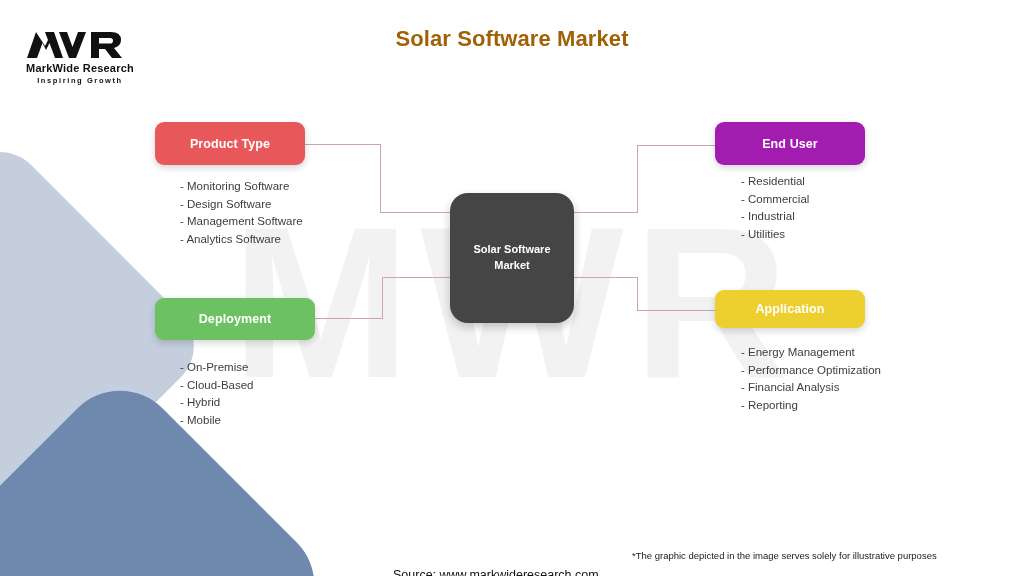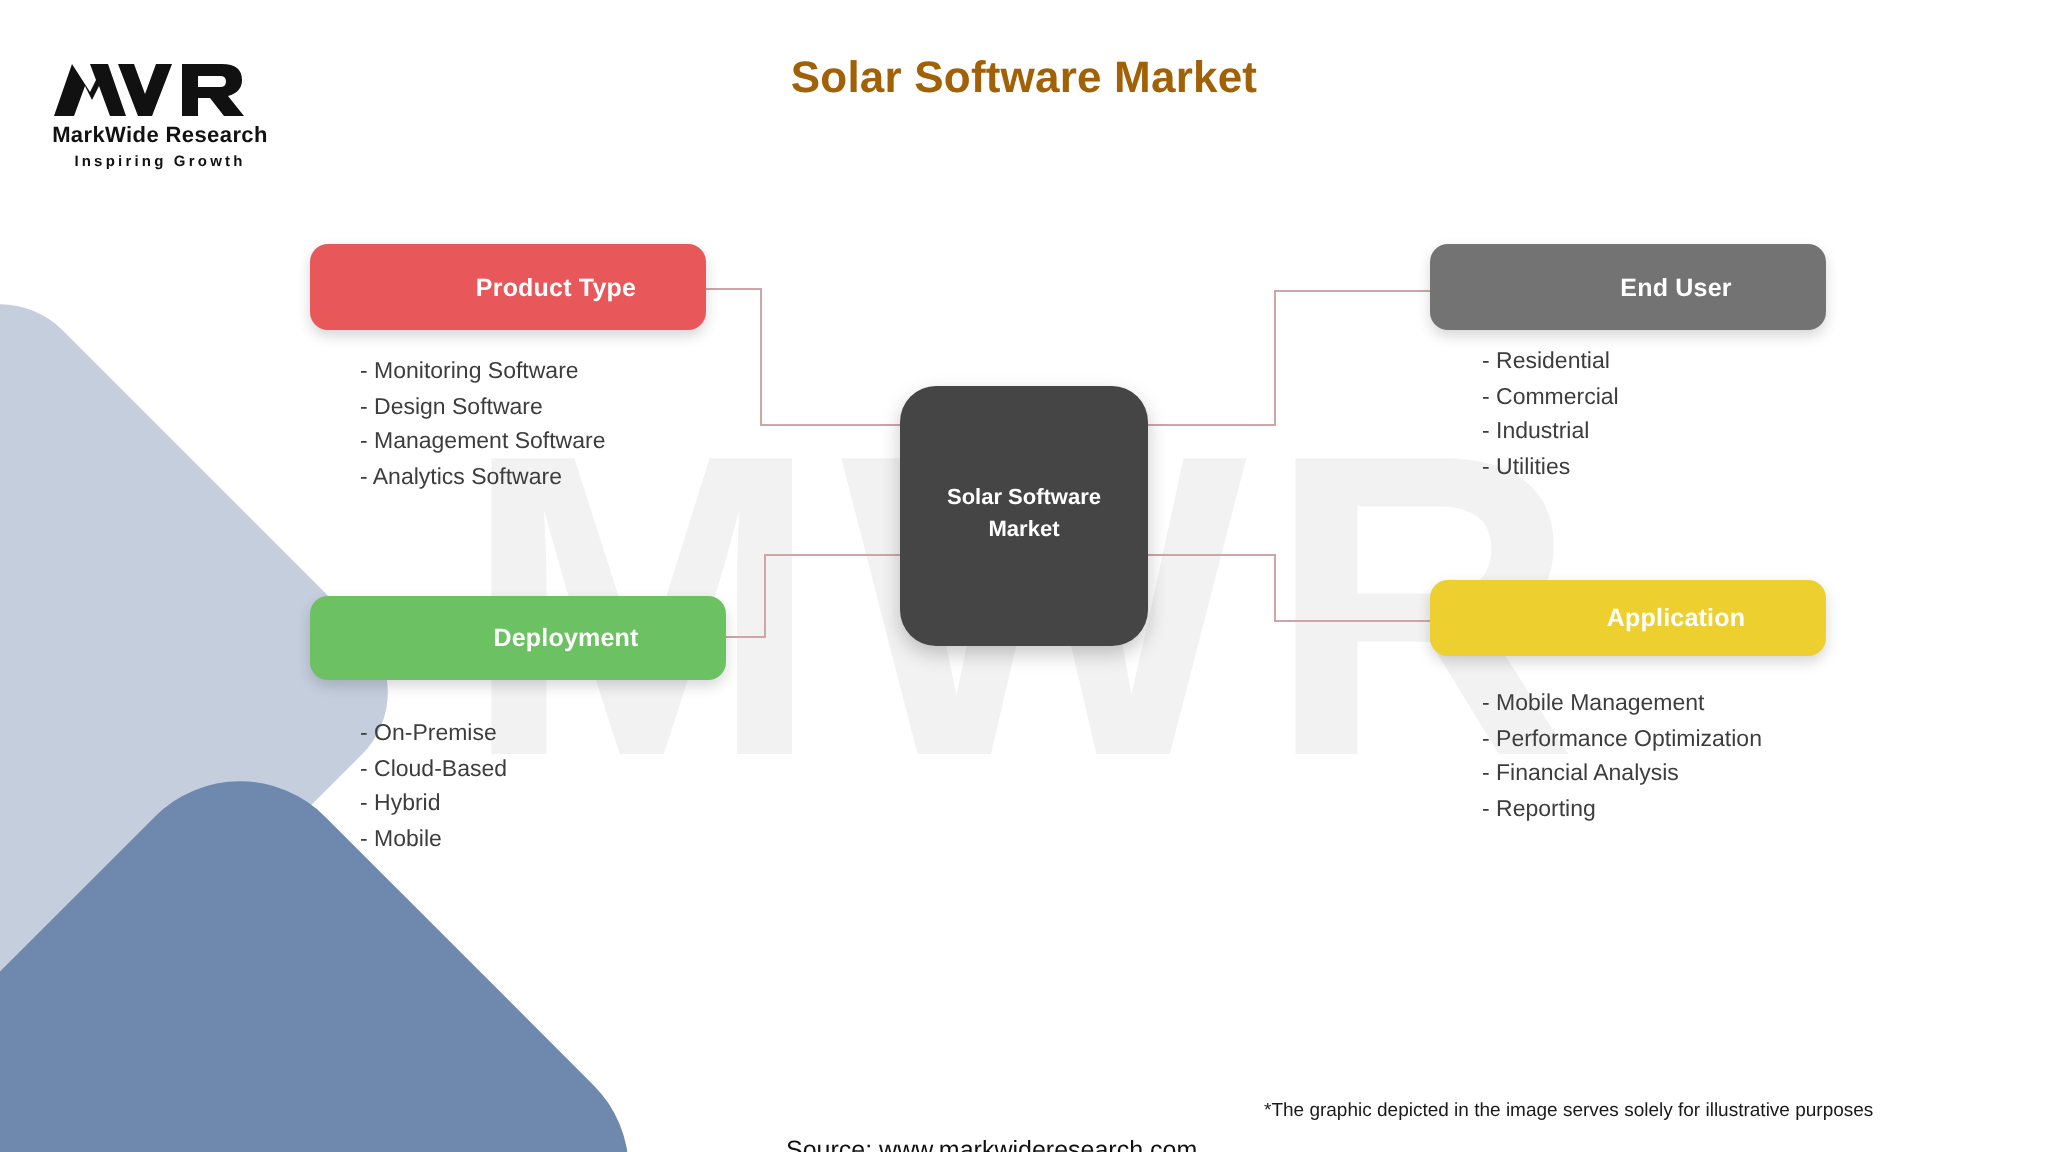--- a/index.html
+++ b/index.html
@@ -68,21 +68,20 @@
   .conn.v{width:1px;}
 
   
   .node{
     position:absolute;
     border-radius:9px;
     display:flex;align-items:center;justify-content:center;
     color:#ffffff;font-weight:700;font-size:12.5px;
     box-shadow:0 3px 7px rgba(0,0,0,.16);
     letter-spacing:.1px;
-    padding-left:48px;
   }
   .center-node{
     position:absolute;
     left:450px;top:193px;width:124px;height:130px;
     background:#454545;
     border-radius:18px;
     display:flex;align-items:center;justify-content:center;
     box-shadow:0 4px 10px rgba(0,0,0,.22);
   }
   .center-label{
@@ -163,21 +162,21 @@
   </div>
   <div class="bullets" style="left:180px;top:178px;">
     <ul>
       <li>- Monitoring Software</li>
       <li>- Design Software</li>
       <li>- Management Software</li>
       <li>- Analytics Software</li>
     </ul>
   </div>
 
-  <div class="node" style="left:715px;top:122px;width:150px;height:43px;background:#737373;">
+  <div class="node" style="left:715px;top:122px;width:150px;height:43px;background:#a21caf;">
     <span>End User</span>
   </div>
   <div class="bullets" style="left:741px;top:173px;">
     <ul>
       <li>- Residential</li>
       <li>- Commercial</li>
       <li>- Industrial</li>
       <li>- Utilities</li>
     </ul>
   </div>
@@ -192,21 +191,21 @@
       <li>- Hybrid</li>
       <li>- Mobile</li>
     </ul>
   </div>
 
   <div class="node" style="left:715px;top:290px;width:150px;height:38px;background:#edd02f;">
     <span>Application</span>
   </div>
   <div class="bullets" style="left:741px;top:344px;">
     <ul>
-      <li>- Mobile Management</li>
+      <li>- Energy Management</li>
       <li>- Performance Optimization</li>
       <li>- Financial Analysis</li>
       <li>- Reporting</li>
     </ul>
   </div>
 
   <div class="source">Source: www.markwideresearch.com</div>
   <div class="disclaimer">*The graphic depicted in the image serves solely for illustrative purposes</div>
 
 </div>

